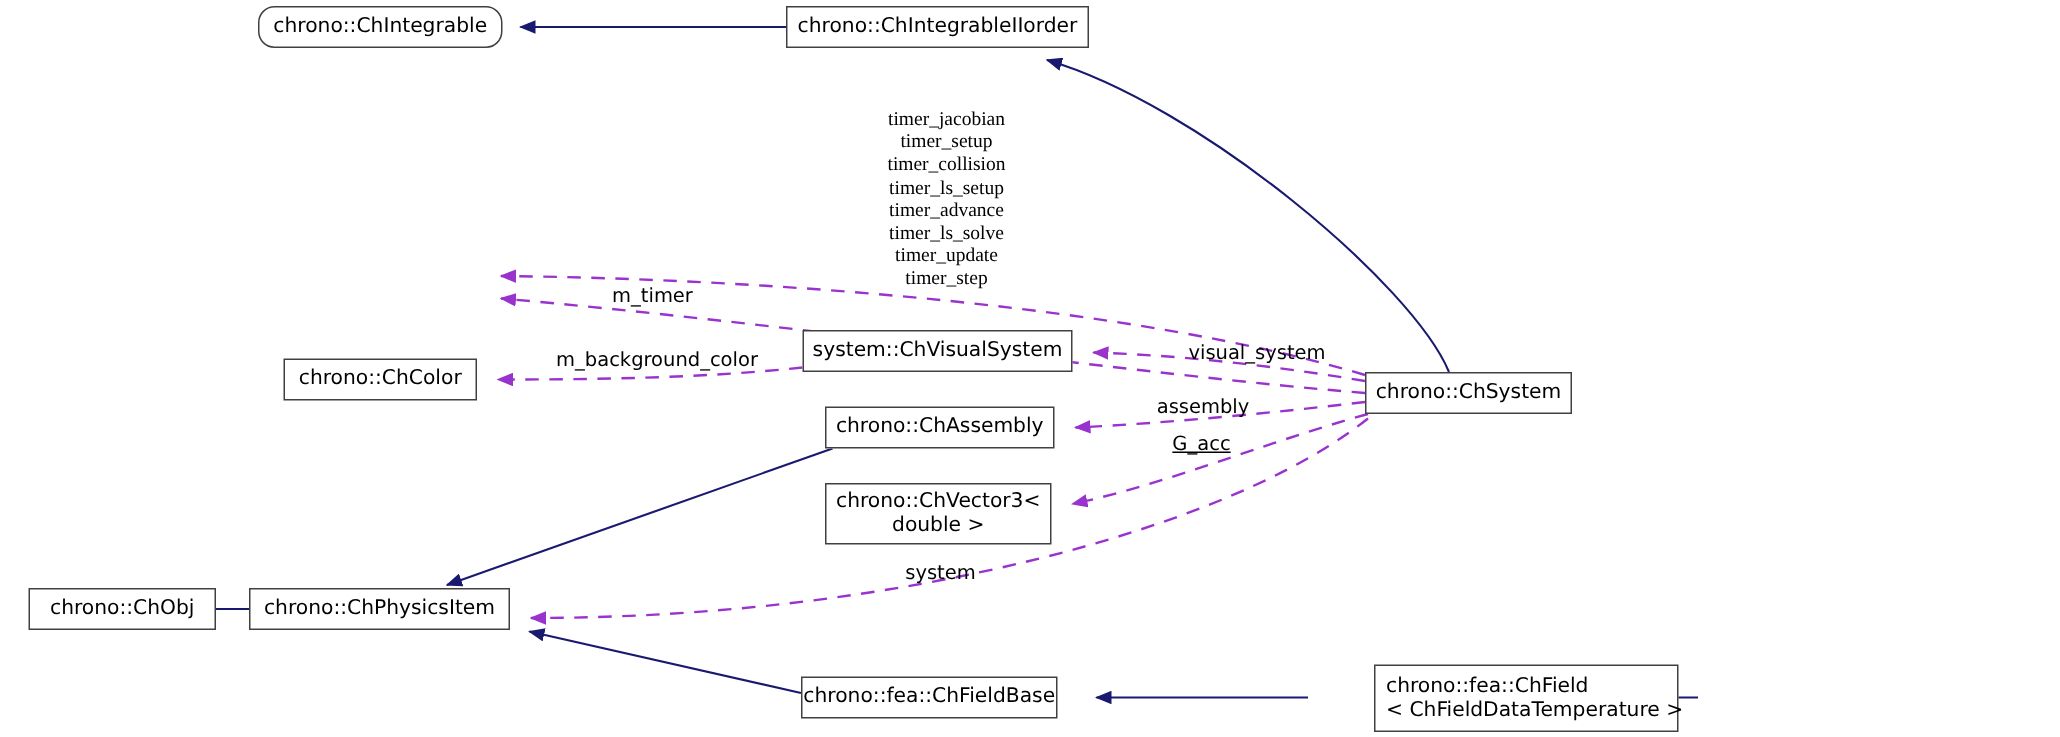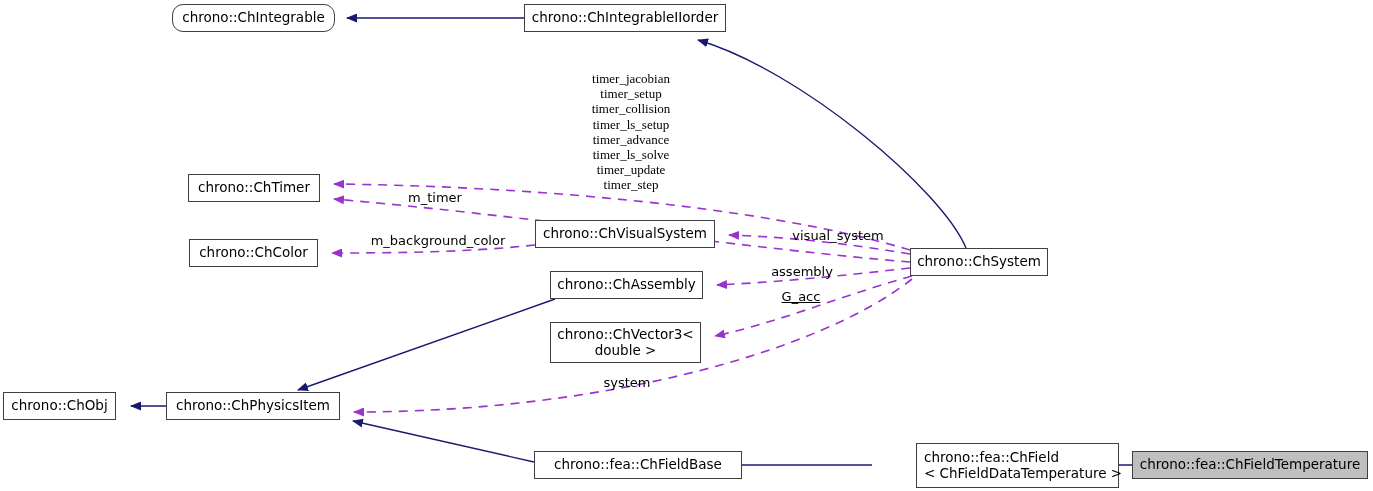--- a/index.html
+++ b/index.html
@@ -75,43 +75,41 @@
 
     <line x1="872" y1="465" x2="731" y2="465" stroke="#191970" stroke-width="1.4" marker-end="url(#arrowNavy)"></line>
 
     <line x1="1132" y1="465" x2="1088" y2="465" stroke="#191970" stroke-width="1.4" marker-end="url(#arrowNavy)"></line>
   </svg>
 
   <div class="node" style="left: 172px; top: 4px; width: 163px; height: 28px; border-radius: 11px;">chrono::ChIntegrable</div>
 
   <div class="node" style="left: 524px; top: 4px; width: 202px; height: 28px;">chrono::ChIntegrableIIorder</div>
 
-  <div class="node" style="left: 188px; top: 174px; width: 132px; height: 28px;">chrono::ChTimer</div>
 
   <div class="node" style="left: 189px; top: 239px; width: 129px; height: 28px;">chrono::ChColor</div>
 
-  <div class="node" style="left: 535px; top: 220px; width: 180px; height: 28px;">chrono::ChVisualSystem</div>
+  <div class="node" style="left: 535px; top: 220px; width: 180px; height: 28px;">system::ChVisualSystem</div>
 
   <div class="node" style="left: 550px; top: 271px; width: 153px; height: 28px;">chrono::ChAssembly</div>
 
   <div class="node" style="left: 550px; top: 322px; width: 151px; height: 41px;">chrono::ChVector3&lt;
 double &gt;</div>
 
   <div class="node" style="left: 910px; top: 248px; width: 138px; height: 28px;">chrono::ChSystem</div>
 
-  <div class="node" style="left: 3px; top: 392px; width: 113px; height: 28px;">chrono::ChObj</div>
+  <div class="node" style="left: 19px; top: 392px; width: 125px; height: 28px;">chrono::ChObj</div>
 
   <div class="node" style="left: 166px; top: 392px; width: 174px; height: 28px;">chrono::ChPhysicsItem</div>
 
-  <div class="node" style="left: 534px; top: 451px; width: 208px; height: 28px;">chrono::fea::ChFieldBase</div>
+  <div class="node" style="left: 534px; top: 451px; width: 171px; height: 28px;">chrono::fea::ChFieldBase</div>
 
   <div class="node leftalign" style="left: 872px; top: 443px; width: 203px; height: 45px;">chrono::fea::ChField
 &lt; ChFieldDataTemperature &gt;</div>
 
-  <div class="node highlight" style="left: 1132px; top: 451px; width: 236px; height: 28px;">chrono::fea::ChFieldTemperature</div>
 
   <div class="edgelabel multi" style="left: 561px; top: 71px; width: 140px;">timer_jacobian
 timer_setup
 timer_collision
 timer_ls_setup
 timer_advance
 timer_ls_solve
 timer_update
 timer_step</div>
 

